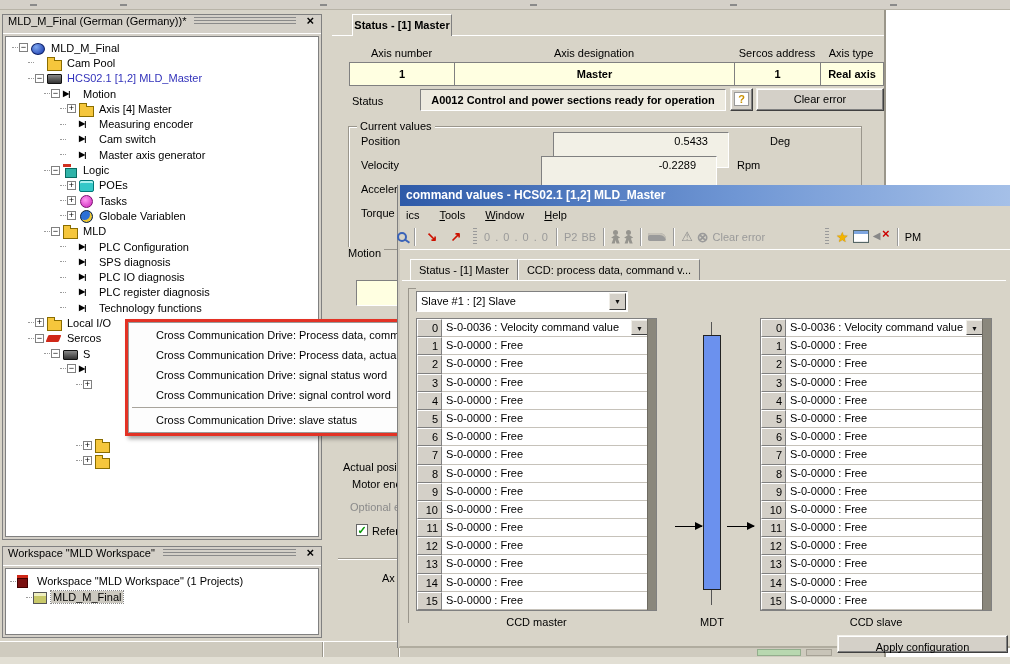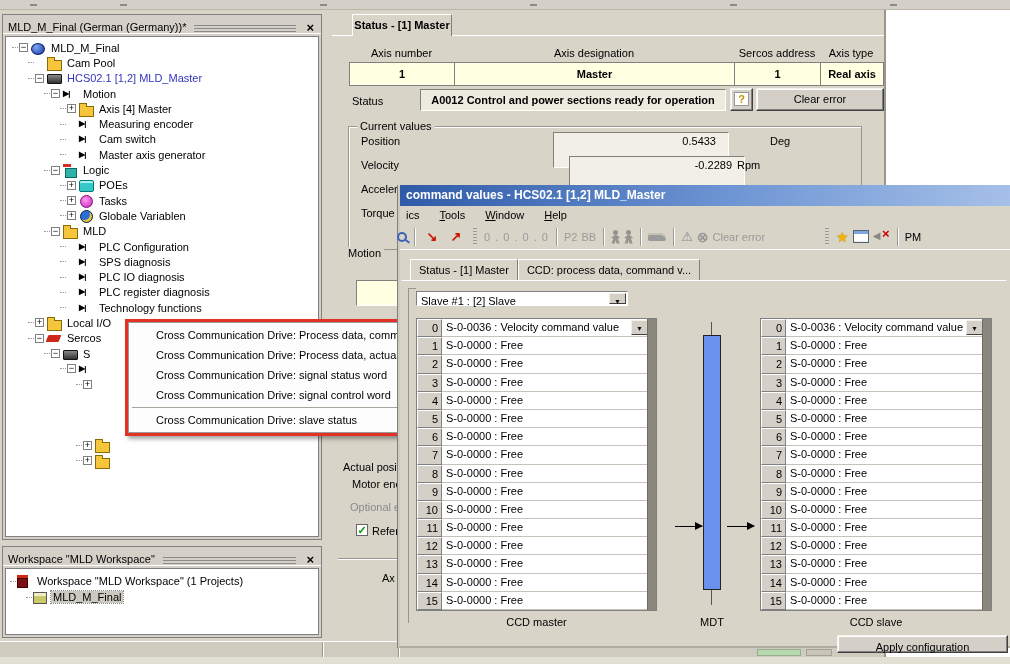--- a/index.html
+++ b/index.html
@@ -10,21 +10,21 @@
 .topstrip{left:0;top:0;width:1010px;height:10px;background:#D4D0C8;border-bottom:1px solid #B8B4A8;z-index:1}
 .tick{position:absolute;top:4px;width:7px;height:2px;background:#8a8a8a}
 .mainwin{left:0;top:10px;width:886px;height:648px;background:#D8D4C8;border-right:2px solid #9a968a;z-index:1}
 .bstrip{left:0;top:641px;width:884px;height:16px;background:#CFCBBF;border-top:1px solid #fff;z-index:1}
 .vdiv{position:absolute;top:0;width:1px;height:100%;background:#9a968a;box-shadow:1px 0 0 #fff}
 .greenbit{left:757px;top:649px;width:44px;height:7px;background:#B8D8B0;border:1px solid #93AE8D;z-index:2}
 .graybit{left:806px;top:649px;width:26px;height:7px;background:#C8C4B8;border:1px solid #A5A195;z-index:2}
 .botband{left:0;top:657px;width:1010px;height:7px;background:#E2DFD4;z-index:1}
 
 .panel{position:absolute;border:1px solid #808080;background:#D4D0C8;z-index:2}
-.ptitle{height:19px;display:flex;align-items:flex-end;padding:0 5px;gap:8px;border-bottom:1px solid #fff;white-space:nowrap}
+.ptitle{height:19px;display:flex;align-items:flex-start;padding:0 5px;gap:8px;border-bottom:1px solid #fff;white-space:nowrap}
 .pgrip{flex:1;height:8px;background:repeating-linear-gradient(to bottom,#8a8a8a 0 1px,transparent 1px 3px);margin-top:2px}
 .pclose{font-weight:bold;font-size:13px;line-height:11px;padding:0 2px;cursor:default}
 .pbody{position:absolute;left:2px;right:2px;top:21px;bottom:2px;background:#fff;border:1px solid #808080;overflow:hidden}
 
 .trow{height:15.3px;display:flex;align-items:center;white-space:nowrap}
 .tree{padding-top:3px;padding-left:2px}
 .exp{width:9px;height:9px;border:1px solid #808080;background:#fff;font-size:9px;line-height:7px;text-align:center;flex:0 0 9px;margin-right:3px}
 .exp.noexp{visibility:hidden}
 .tic{flex:0 0 14px;height:12px;margin-right:4px;position:relative}
 .tlb{padding:0 2px}
@@ -56,21 +56,21 @@
 .c1{width:105px}.c2{width:280px}.c3{width:86px}.c4{width:62px;border-right:none!important}
 .lbl{position:absolute;white-space:nowrap;z-index:1}
 .sunk{position:absolute;border:1px solid;border-color:#808080 #fff #fff #808080;background:#EDEADF;z-index:1}
 .statusbox{left:420px;top:89px;width:306px;height:22px;font-weight:bold;text-align:center;line-height:20px}
 .btn{position:absolute;background:#D4D0C8;border:1px solid;border-color:#F4F2EC #404040 #404040 #F4F2EC;box-shadow:inset -1px -1px 0 #808080,inset 1px 1px 0 #fff;text-align:center;z-index:1}
 .helpbtn{left:730px;top:88px;width:23px;height:23px;font-weight:bold;color:#C89000;line-height:21px}
 .helpbtn i{font-style:normal;background:#fff;padding:0 3px;border:1px solid #999}
 .clearbtn{left:756px;top:88px;width:128px;height:23px;line-height:21px}
 .group{position:absolute;border:1px solid #9a968c;box-shadow:inset 1px 1px 0 #fff;z-index:1}
 .gtitle{position:absolute;top:-7px;left:8px;background:#D8D4C8;padding:0 3px;z-index:1}
-.cvfield{width:176px;height:36px;background:#F2F0E6;text-align:right;padding-right:12px;line-height:16px}
+.cvfield{width:176px;height:36px;background:#F2F0E6;text-align:right;padding-right:20px;line-height:16px}
 .yellowbox{left:356px;top:280px;width:120px;height:26px;background:#FFFFE1;border:1px solid;border-color:#808080 #fff #fff #808080;z-index:1}
 .etchline{position:absolute;height:2px;border-top:1px solid #9a968c;border-bottom:1px solid #fff;z-index:1}
 .chk{position:absolute;width:12px;height:12px;background:#fff;border:1px solid #666;color:#0A9A0A;font-size:11px;line-height:10px;text-align:center;font-weight:bold;z-index:1}
 .gray{color:#8a8a8a}
 
 .ctx{left:125px;top:319px;width:281px;border:3px solid #E33225;background:#FDFDFD;box-shadow:3px 3px 4px rgba(0,0,0,.35);z-index:3}
 .ctx-in{border:1px solid #9a9a9a;padding:2px 1px}
 .mi{height:20px;line-height:20px;padding-left:26px;white-space:nowrap;overflow:hidden}
 .mi.sel{background:#B3C2DC}
 .msep{height:1px;background:#A8A49C;margin:2px 2px}
@@ -95,21 +95,21 @@
 .xcirc{color:#9a9a9a;font-size:14px;font-weight:bold}
 .star{color:#F4B400;font-size:14px;text-shadow:0 0 1px #A07000}
 .tblico{width:16px;height:13px;background:#fff;border:1px solid #566;box-shadow:inset 0 3px 0 #7EA6E0,inset 0 -1px 0 #E8E8E8}
 .mute{position:relative;width:17px;height:13px}
 .mute::before{content:'◀';color:#888;font-size:10px;position:absolute;left:0;top:0}
 .mute::after{content:'×';color:#C00;font-weight:bold;font-size:13px;position:absolute;right:0;top:-4px}
 .ovl-tab{height:21px;border:1px solid #808080;border-bottom:none;border-top-color:#fff;border-left-color:#fff;background:#D8D4C8;line-height:20px;text-align:center;padding:0 8px;white-space:nowrap}
 .ovl-tabs{display:flex;left:10px;top:74px}
 .tabline-ovl{left:2px;top:95px;right:4px;height:1px;background:#fff}
 .gline{left:8px;top:103px;width:8px;height:335px;border-left:1px solid #9a968c;border-top:1px solid #9a968c}
-.combo{left:16px;top:106px;width:212px;height:15px;background:#fff;border:1px solid;border-color:#808080 #fff #fff #808080;line-height:19px;padding-left:4px;white-space:nowrap}
+.combo{left:16px;top:106px;width:212px;height:21px;background:#fff;border:1px solid;border-color:#808080 #fff #fff #808080;line-height:19px;padding-left:4px;white-space:nowrap}
 .combo .ddb{right:1px}
 .ddb{position:absolute;top:1px;bottom:1px;width:17px;background:#D4D0C8;border:1px solid;border-color:#F0EEE8 #404040 #404040 #F0EEE8;font-size:7px;text-align:center;line-height:16px;color:#111}
 .ccdlist{position:absolute;top:133px;height:293px;background:#fff;border:1px solid #808080;display:flex;flex-direction:column;padding-right:8px}
 .ccdlist::after{content:'';position:absolute;top:0;right:0;width:8px;height:100%;background:#8A877C;border-left:1px solid #6E6B62}
 .lrow{flex:1;display:flex}
 .lnum{width:25px;background:#D4D0C8;border:1px solid;border-color:#fff #808080 #808080 #fff;text-align:right;padding-right:3px;line-height:16px;flex:0 0 25px}
 .lval{flex:1;border-bottom:1px solid #C6C2BA;padding-left:4px;line-height:16px;position:relative;white-space:nowrap;overflow:hidden}
 .vline{left:311px;top:137px;width:1px;height:283px;background:#555}
 .mdtbar{left:303px;top:150px;width:18px;height:255px;border:1px solid #222}
 .arrow{height:1px;background:#000;top:341px}
@@ -368,21 +368,21 @@
 <div class="btn helpbtn"><i>?</i></div>
 <div class="btn clearbtn">Clear error</div>
 
 <div class="group" style="left:348px;top:126px;width:514px;height:124px">
   <span class="gtitle">Current values</span>
   <div id="cv-rows">
       <span class="lbl" style="left: 12px; top: 8px;">Position</span>
       <div class="sunk cvfield" style="left: 204px; top: 5px;">0.5433</div>
       <span class="lbl" style="left: 388px; top: 8px; margin-left: 33px;">Deg</span>
       <span class="lbl" style="left: 12px; top: 32px;">Velocity</span>
-      <div class="sunk cvfield" style="left: 220px; top: 29px; text-align: right;">-0.2289</div>
+      <div class="sunk cvfield" style="left: 192px; top: 29px; text-align: right;">-0.2289</div>
       <span class="lbl" style="left: 388px; top: 32px;">Rpm</span>
       <span class="lbl" style="left: 12px; top: 56px;">Acceleratio</span>
       <span class="lbl" style="left: 12px; top: 80px;">Torque / f</span>
     </div>
 </div>
 
 <span class="lbl" style="left:345px;top:247px;background:#D8D4C8;padding:0 3px">Motion</span>
 <div class="abs yellowbox" style="z-index:1"></div>
 
 <span class="lbl" style="left:343px;top:461px">Actual positi</span>

